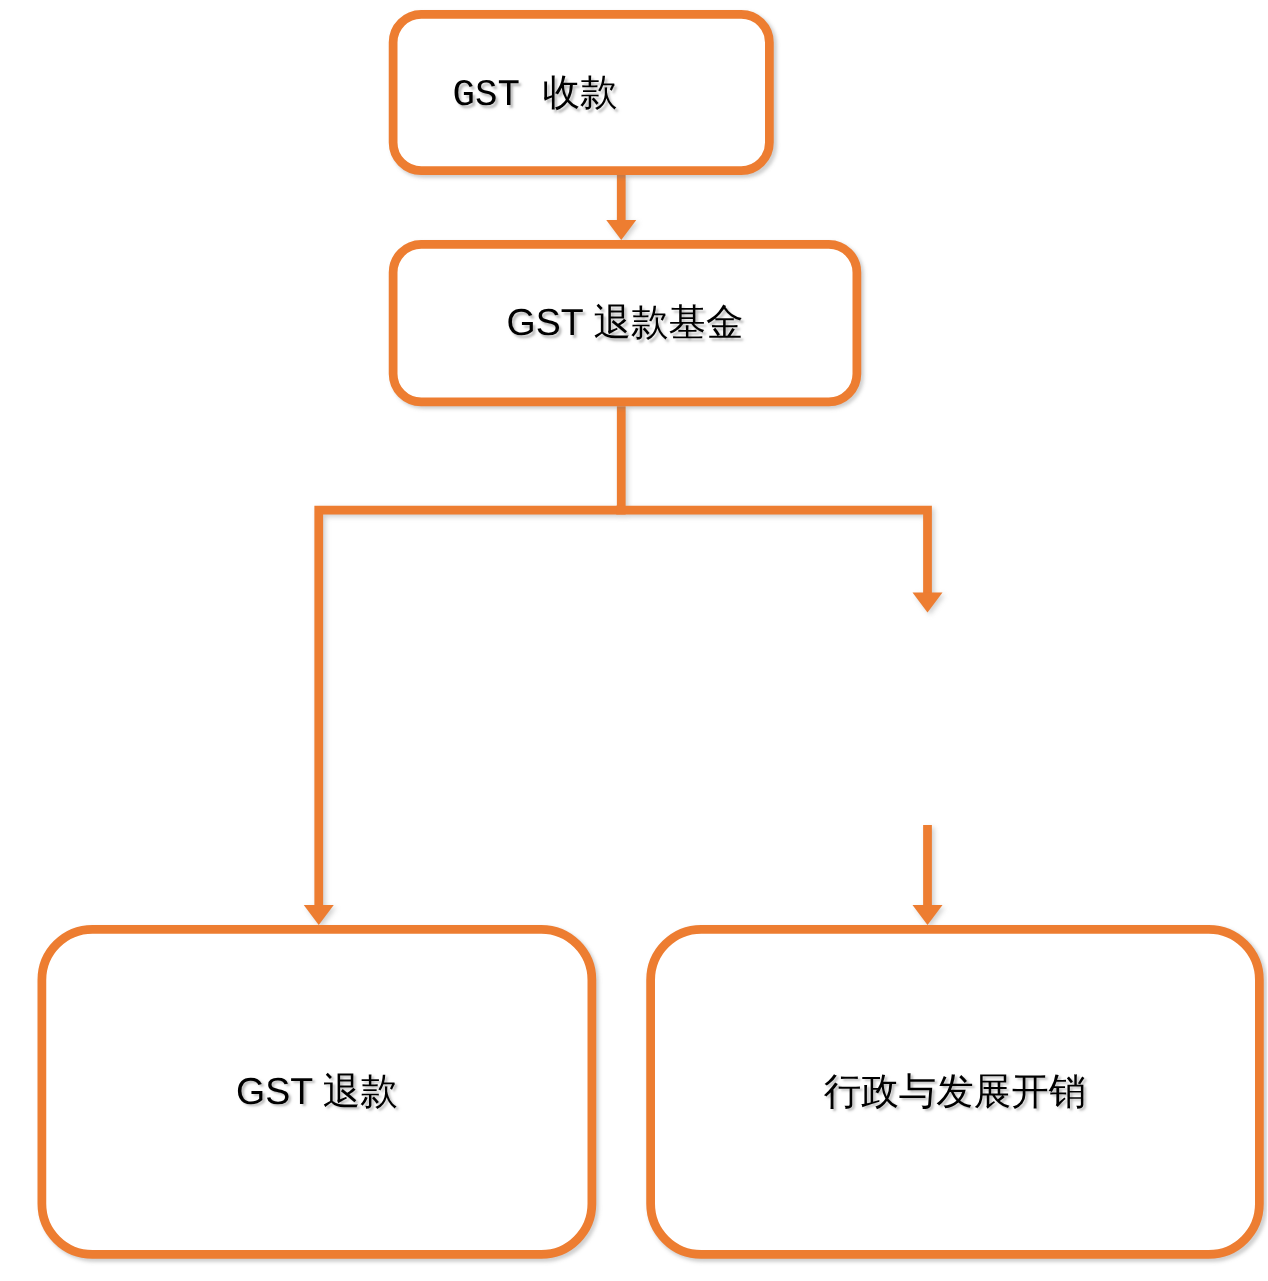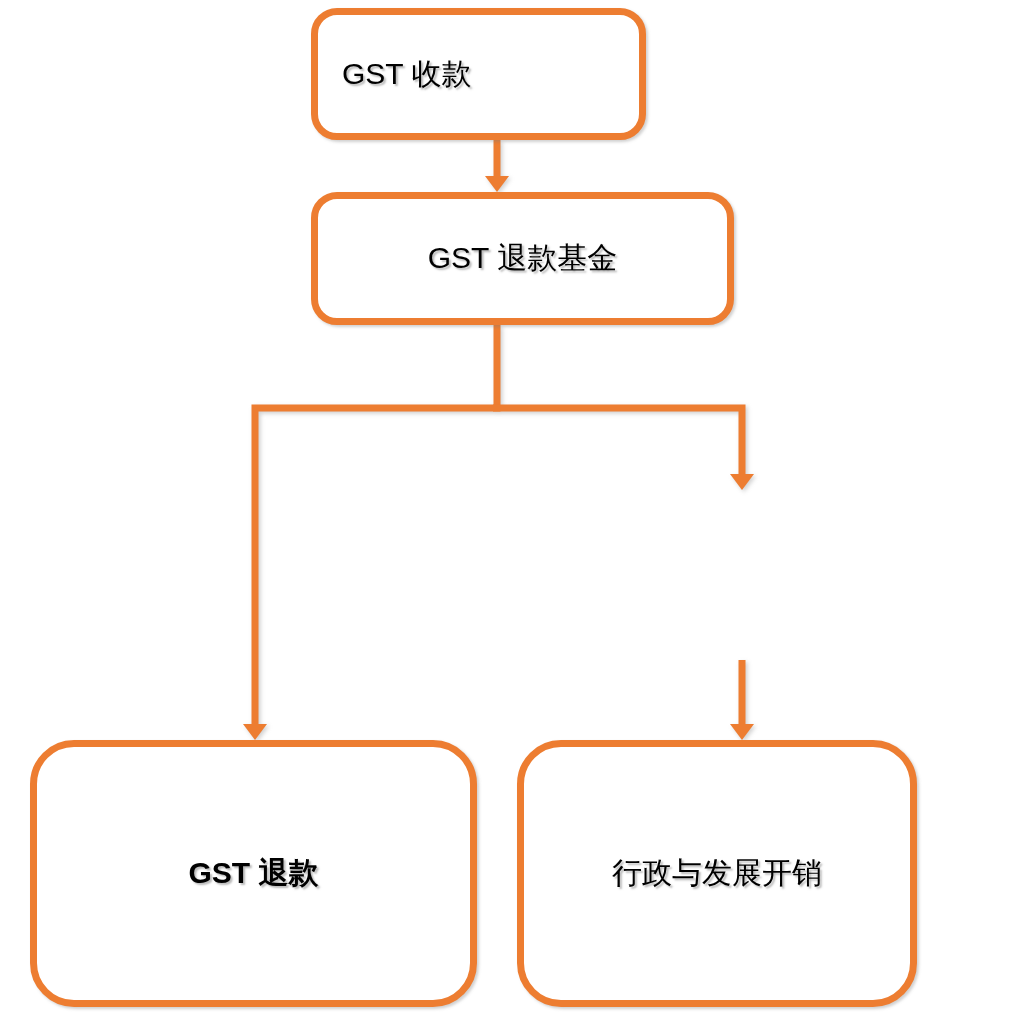--- a/index.html
+++ b/index.html
@@ -43,44 +43,44 @@
     align-items: center;
     justify-content: center;
     font-size: 30px;
     color: var(--text);
     text-shadow: 2px 2px 2px rgba(130,130,130,0.55);
     box-shadow: 2px 2px 3px rgba(120,120,120,0.35);
     white-space: nowrap;
   }
   .n1 {
     left: 311px; top: 8px;
-    width: 335px; height: 132px;
+    width: 308px; height: 132px;
     border-radius: 26px;
     justify-content: flex-start;
-    padding-left: 24px;
+    padding-left: 44px;
+    font-family: Liberation Mono, monospace;
   }
   .n2 {
     left: 311px; top: 192px;
-    width: 423px; height: 133px;
+    width: 378px; height: 133px;
     border-radius: 26px;
   }
   .n3 {
     left: 517px; top: 490px;
     width: 450px; height: 170px;
     border-radius: 40px;
   }
   .n4 {
     left: 30px; top: 740px;
     width: 447px; height: 267px;
     border-radius: 44px;
-    font-weight: bold;
   }
   .n5 {
     left: 517px; top: 740px;
-    width: 400px; height: 267px;
+    width: 494px; height: 267px;
     border-radius: 44px;
   }
 </style>
 </head>
 <body>
 
 <div class="canvas">
 
   <svg class="edges-svg" viewBox="0 0 1014 1025">
     <g>

